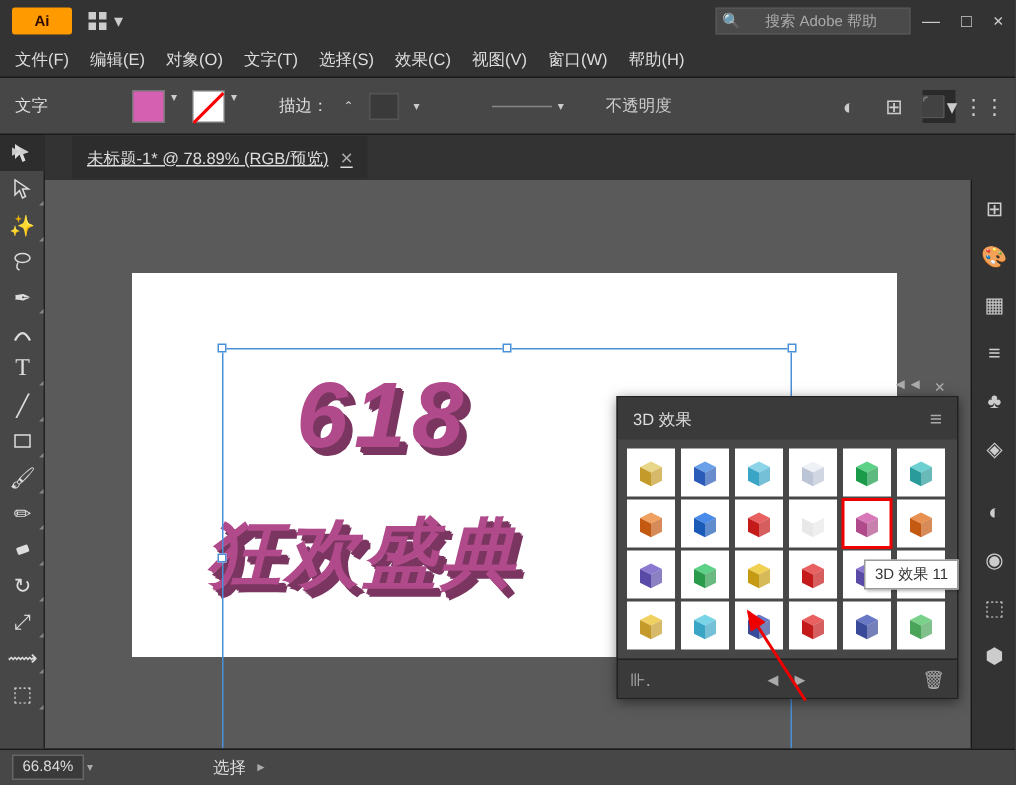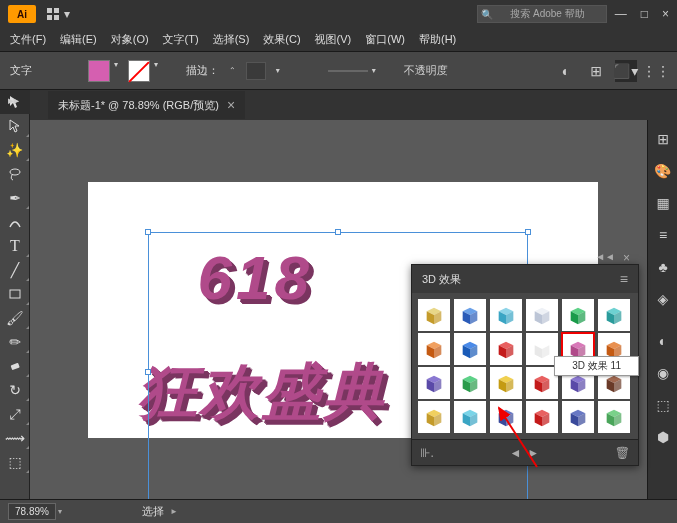--- a/index.html
+++ b/index.html
@@ -1,19 +1,19 @@
 <!DOCTYPE html>
 <html><head>
 <meta charset="utf-8">
 <style>
 * { margin: 0; padding: 0; box-sizing: border-box; font-family: "Microsoft YaHei", Arial, sans-serif; }
 body { width: 677px; height: 523px; background: #2d2d2d; overflow: hidden; position: relative; }
 
 .titlebar { height: 28px; background: #333; display: flex; align-items: center; padding: 0 8px; }
-.ai-logo { width: 28px; height: 18px; background: #ff9a00; color: #2d0b00; font-size: 10px; font-weight: bold; display: flex; align-items: center; justify-content: center; border-radius: 2px; margin-right: 10px; }
+.ai-logo { width: 40px; height: 18px; background: #ff9a00; color: #2d0b00; font-size: 10px; font-weight: bold; display: flex; align-items: center; justify-content: center; border-radius: 2px; margin-right: 10px; }
 .titlebar-dropdown { display: flex; align-items: center; gap: 4px; color: #ccc; font-size: 12px; }
 .search-box { margin-left: auto; margin-right: 8px; background: #4a4a4a; border: 1px solid #555; height: 18px; width: 130px; display: flex; align-items: center; padding: 0 4px; color: #aaa; font-size: 10px; }
 .win-controls { display: flex; gap: 14px; color: #ccc; font-size: 12px; }
 .win-btn { cursor: pointer; }
 
 .menubar { height: 24px; background: #333; display: flex; align-items: center; padding: 0 4px; gap: 2px; border-bottom: 1px solid #1a1a1a; }
 .menu-item { color: #ddd; font-size: 11px; padding: 2px 6px; cursor: pointer; }
 
 .control-bar { height: 38px; background: #474747; display: flex; align-items: center; padding: 0 10px; gap: 8px; border-bottom: 1px solid #1a1a1a; }
 .ctrl-label { color: #ddd; font-size: 11px; }
@@ -22,57 +22,57 @@
 .stroke-swatch { background: #fff; }
 .stroke-swatch::after { content: ''; position: absolute; width: 140%; height: 2px; background: red; top: 50%; left: -20%; transform: rotate(-45deg); }
 .swatch-group { display: flex; gap: 2px; }
 .chev { color: #ccc; font-size: 8px; padding: 0 2px; }
 .stroke-val { width: 20px; height: 18px; background: #3a3a3a; border: 1px solid #555; display: flex; align-items: center; justify-content: center; }
 .opacity-label { color: #ccc; font-size: 11px; }
 .ctrl-spacer { flex: 1; }
 .ctrl-icon { width: 22px; height: 22px; display: flex; align-items: center; justify-content: center; color: #ccc; font-size: 14px; cursor: pointer; }
 
 .tab-bar { height: 30px; background: #333; display: flex; align-items: center; padding-left: 48px; }
-.tab { background: #2d2d2d; color: #ddd; font-size: 11px; padding: 6px 10px; display: flex; align-items: center; gap: 8px; }
+.tab { background: #2d2d2d; color: #ddd; font-size: 11px; padding: 6px 10px; display: flex; align-items: center; gap: 8px; text-decoration: underline; }
 .tab-close { color: #aaa; font-size: 14px; cursor: pointer; }
 
 .main-area { position: absolute; top: 120px; left: 0; right: 0; bottom: 24px; display: flex; }
 .toolbox-left-inner { width: 30px; position: absolute; top: 90px; left: 0; bottom: 24px; background: #474747; display: flex; flex-direction: column; z-index: 2; border-right: 1px solid #222; }
 .tool-btn { width: 30px; height: 24px; display: flex; align-items: center; justify-content: center; color: #ddd; font-size: 14px; cursor: pointer; position: relative; }
 .tool-btn.selected { background: #2d2d2d; }
 .tool-btn .corner { position: absolute; right: 1px; bottom: 1px; width: 0; height: 0; border-left: 3px solid transparent; border-bottom: 3px solid #888; }
 
 .canvas-area { flex: 1; background: #5a5a5a; position: relative; display: flex; align-items: center; justify-content: center; overflow: hidden; }
 .artboard { width: 510px; height: 256px; background: #fff; margin-left: 8px; position: relative; }
 .selection-box { position: absolute; left: 60px; top: 50px; width: 380px; height: 280px; border: 1px solid #4a90d9; }
 .sel-handle { position: absolute; width: 6px; height: 6px; background: #fff; border: 1px solid #4a90d9; }
 .sh-tl { left: -4px; top: -4px; } .sh-tr { right: -4px; top: -4px; }
 .sh-bl { left: -4px; bottom: -4px; } .sh-br { right: -4px; bottom: -4px; }
 .sh-tm { left: 50%; top: -4px; margin-left: -3px; } .sh-bm { left: 50%; bottom: -4px; margin-left: -3px; }
 .sh-ml { left: -4px; top: 50%; margin-top: -3px; } .sh-mr { right: -4px; top: 50%; margin-top: -3px; }
 
 .text-3d-1 { position: absolute; left: 110px; top: 60px; font-size: 62px; font-weight: 900; color: #b04a8a; font-style: italic; text-shadow: 3px 3px 0 #7a3560, 4px 4px 0 #7a3560, 5px 5px 0 #7a3560; letter-spacing: 4px; }
-.text-3d-2 { position: absolute; left: 50px; top: 170px; font-size: 60px; font-weight: 900; color: #b04a8a; font-style: italic; text-shadow: 3px 3px 0 #7a3560, 4px 4px 0 #7a3560, 5px 5px 0 #7a3560; letter-spacing: 2px; white-space: nowrap; }
+.text-3d-2 { position: absolute; left: 50px; top: 154px; font-size: 50px; font-weight: 900; color: #b04a8a; font-style: italic; text-shadow: 3px 3px 0 #7a3560, 4px 4px 0 #7a3560, 5px 5px 0 #7a3560; letter-spacing: 2px; white-space: nowrap; }
 
 .right-panels { width: 30px; background: #333; border-left: 1px solid #1a1a1a; display: flex; flex-direction: column; gap: 2px; padding-top: 4px; }
 .panel-icon { width: 30px; height: 30px; display: flex; align-items: center; justify-content: center; color: #ccc; font-size: 14px; cursor: pointer; }
 
 .panel-3d { position: absolute; right: 38px; top: 264px; width: 228px; background: #474747; border: 1px solid #222; box-shadow: 0 2px 8px rgba(0,0,0,0.5); z-index: 10; }
 .panel-3d-header { height: 28px; display: flex; align-items: center; padding: 0 10px; color: #ddd; font-size: 11px; justify-content: space-between; background: #3a3a3a; }
 .panel-3d-collapse { font-size: 10px; color: #aaa; cursor: pointer; }
 .panel-3d-menu { font-size: 14px; color: #aaa; cursor: pointer; }
 .panel-3d-grid { display: grid; grid-template-columns: repeat(6, 1fr); gap: 2px; padding: 6px; }
 .effect-thumb { width: 32px; height: 32px; display: flex; align-items: center; justify-content: center; background: #fff; cursor: pointer; position: relative; }
 .effect-thumb.selected { outline: 2px solid #e00; outline-offset: -1px; }
 .cube-3d { width: 22px; height: 22px; }
 .panel-3d-footer { height: 26px; display: flex; align-items: center; padding: 0 8px; gap: 6px; background: #3a3a3a; border-top: 1px solid #222; }
 .footer-icon { color: #aaa; font-size: 12px; cursor: pointer; }
 .footer-spacer { flex: 1; }
 
-.tooltip { position: absolute; right: 38px; top: 356px; background: #fff; border: 1px solid #999; padding: 2px 17px; font-size: 10px; color: #333; z-index: 20; box-shadow: 1px 1px 2px rgba(0,0,0,0.3); }
+.tooltip { position: absolute; right: 38px; top: 373px; background: #fff; border: 1px solid #999; padding: 2px 6px; font-size: 10px; color: #333; z-index: 20; box-shadow: 1px 1px 2px rgba(0,0,0,0.3); }
 
 .arrow-annotation { position: absolute; right: 130px; top: 402px; z-index: 15; pointer-events: none; }
 
 .status-bar { position: absolute; bottom: 0; left: 0; right: 0; height: 24px; background: #474747; display: flex; align-items: center; padding: 0 8px; border-top: 1px solid #1a1a1a; }
 .status-zoom { color: #ddd; font-size: 10px; padding: 2px 6px; border: 1px solid #666; background: #3a3a3a; }
 .status-select { margin-left: 80px; color: #ddd; font-size: 11px; text-align: center; }
 
 .tab-expand-icon { position: absolute; left: 8px; top: 94px; z-index: 3; color: #ccc; font-size: 11px; cursor: pointer; }
 </style>
 </head>
@@ -427,17 +427,17 @@
 <svg class="arrow-annotation" width="60" height="70">
   <defs>
       <marker id="ah" markerWidth="8" markerHeight="8" refX="6" refY="3" orient="auto">
         <path d="M0 0 L7 3 L0 6 Z" fill="#e00"></path>
       </marker>
     </defs>
   <line x1="50" y1="65" x2="12" y2="6" stroke="#e00" stroke-width="2" marker-end="url(#ah)"></line>
 </svg>
 
 <div class="status-bar">
-  <span class="status-zoom">78.89%</span>
+  <span class="status-zoom">66.84%</span>
   <span style="color:#aaa;font-size:8px;margin-left:2px">▾</span>
   <span class="status-select">选择</span>
   <span style="color:#aaa;font-size:8px;margin-left:6px">►</span>
 </div>
 
 </body></html>

